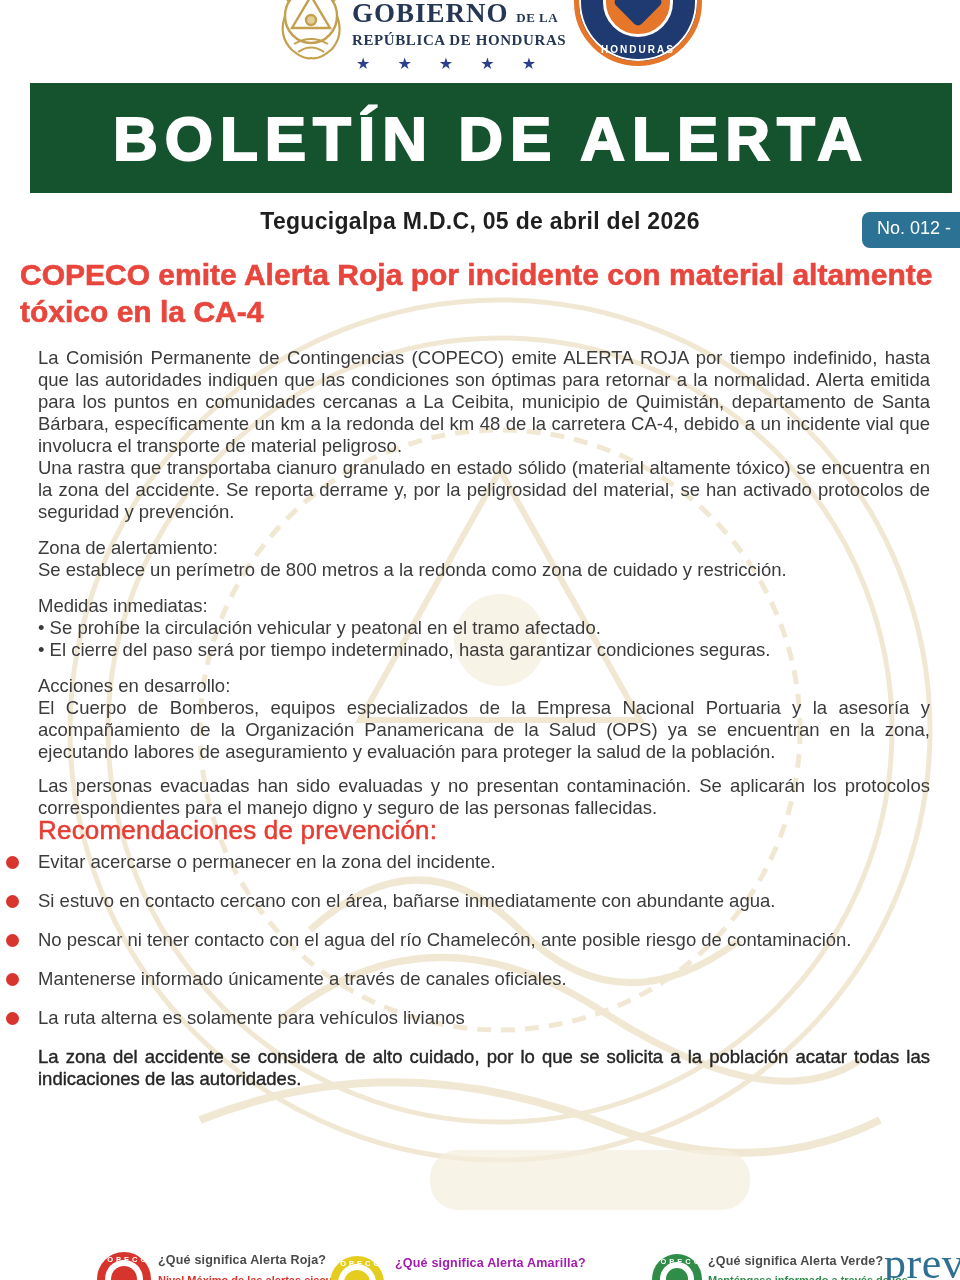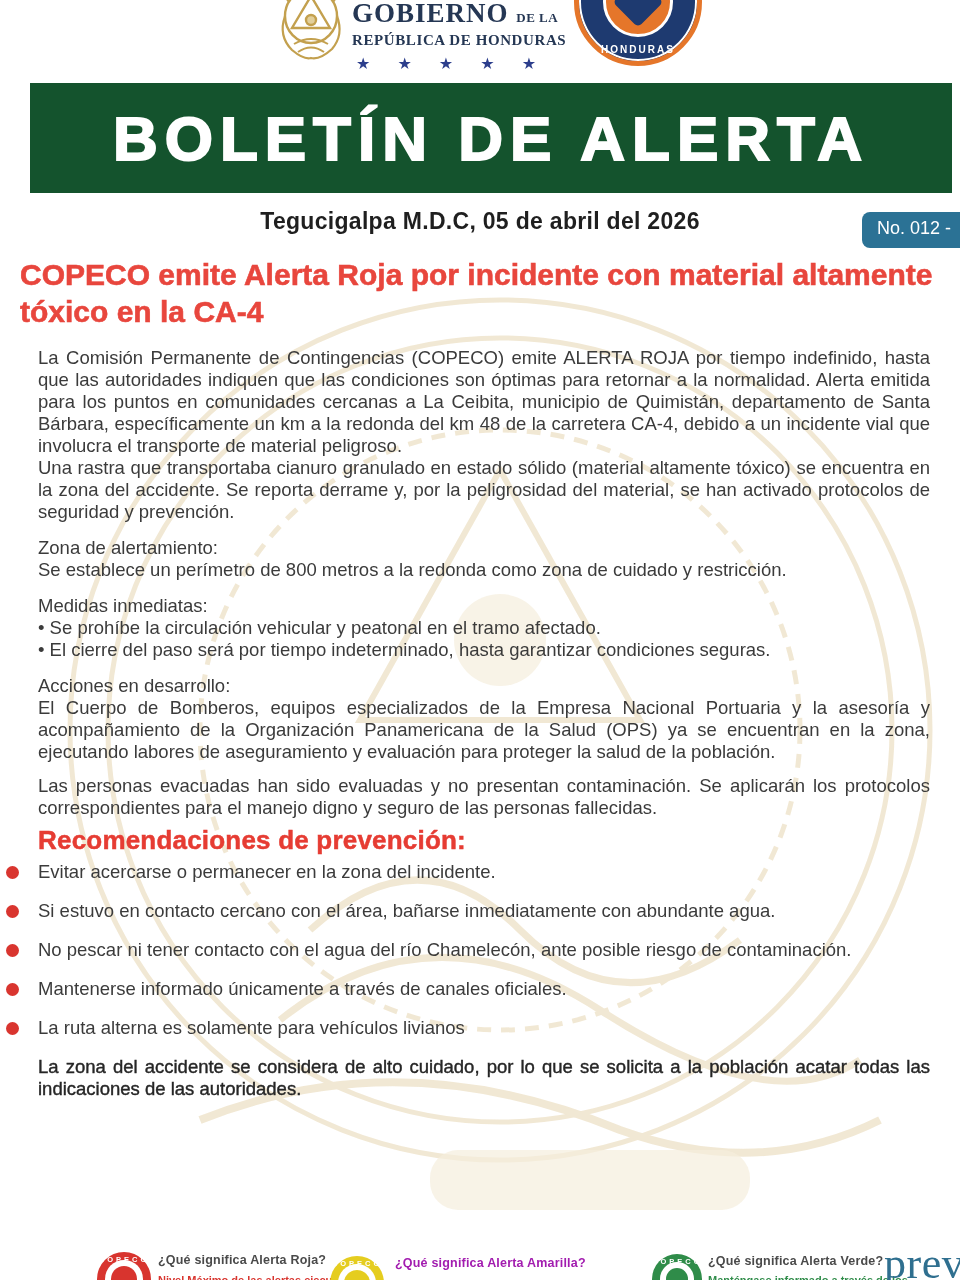--- a/index.html
+++ b/index.html
@@ -36,21 +36,21 @@
     background:#2b7295; border-radius:8px 0 0 8px; color:#ffffff; font-size:18px; white-space:nowrap; }
   
   .headline { position:absolute; left:20px; top:256px; width:920px; 
     font-size:30px; line-height:37px; font-weight:bold; color:#e8463d; -webkit-text-stroke:0.6px #e8463d; }
   
   .content { position:absolute; left:38px; top:347px; width:892px;
     font-size:18.5px; line-height:22px; color:#3b3b3b; }
   .content p { text-align:justify; }
   .content .line { text-align:left; }
   .m10{} .m12{margin-top:12px;} .m14{margin-top:14px;}
-  .rec-heading { margin-top:10px; font-size:26px; font-weight:bold; color:#e63c33;
+  .rec-heading { font-size:26px; font-weight:normal; color:#e63c33;
     -webkit-text-stroke:0.5px #e63c33; letter-spacing:0.2px; }
   .rec-list { list-style:none; margin-top:10px; }
   .rec-list li { position:relative; padding-left:0; margin-bottom:17px; display:flex; align-items:flex-start; }
   .rec-list .dot { flex:0 0 auto; width:13px; height:13px; border-radius:50%; background:#d9352f;
     margin:5px 19px 0 -32px; }
   .closing { margin-top:4px; font-weight:normal; color:#262626; text-align:justify;
     -webkit-text-stroke:0.4px #262626; }
   
   .alert-badge { position:absolute; border-radius:50%; }
   .alert-badge .ring { position:absolute; left:8px; top:8px; right:8px; bottom:8px;

